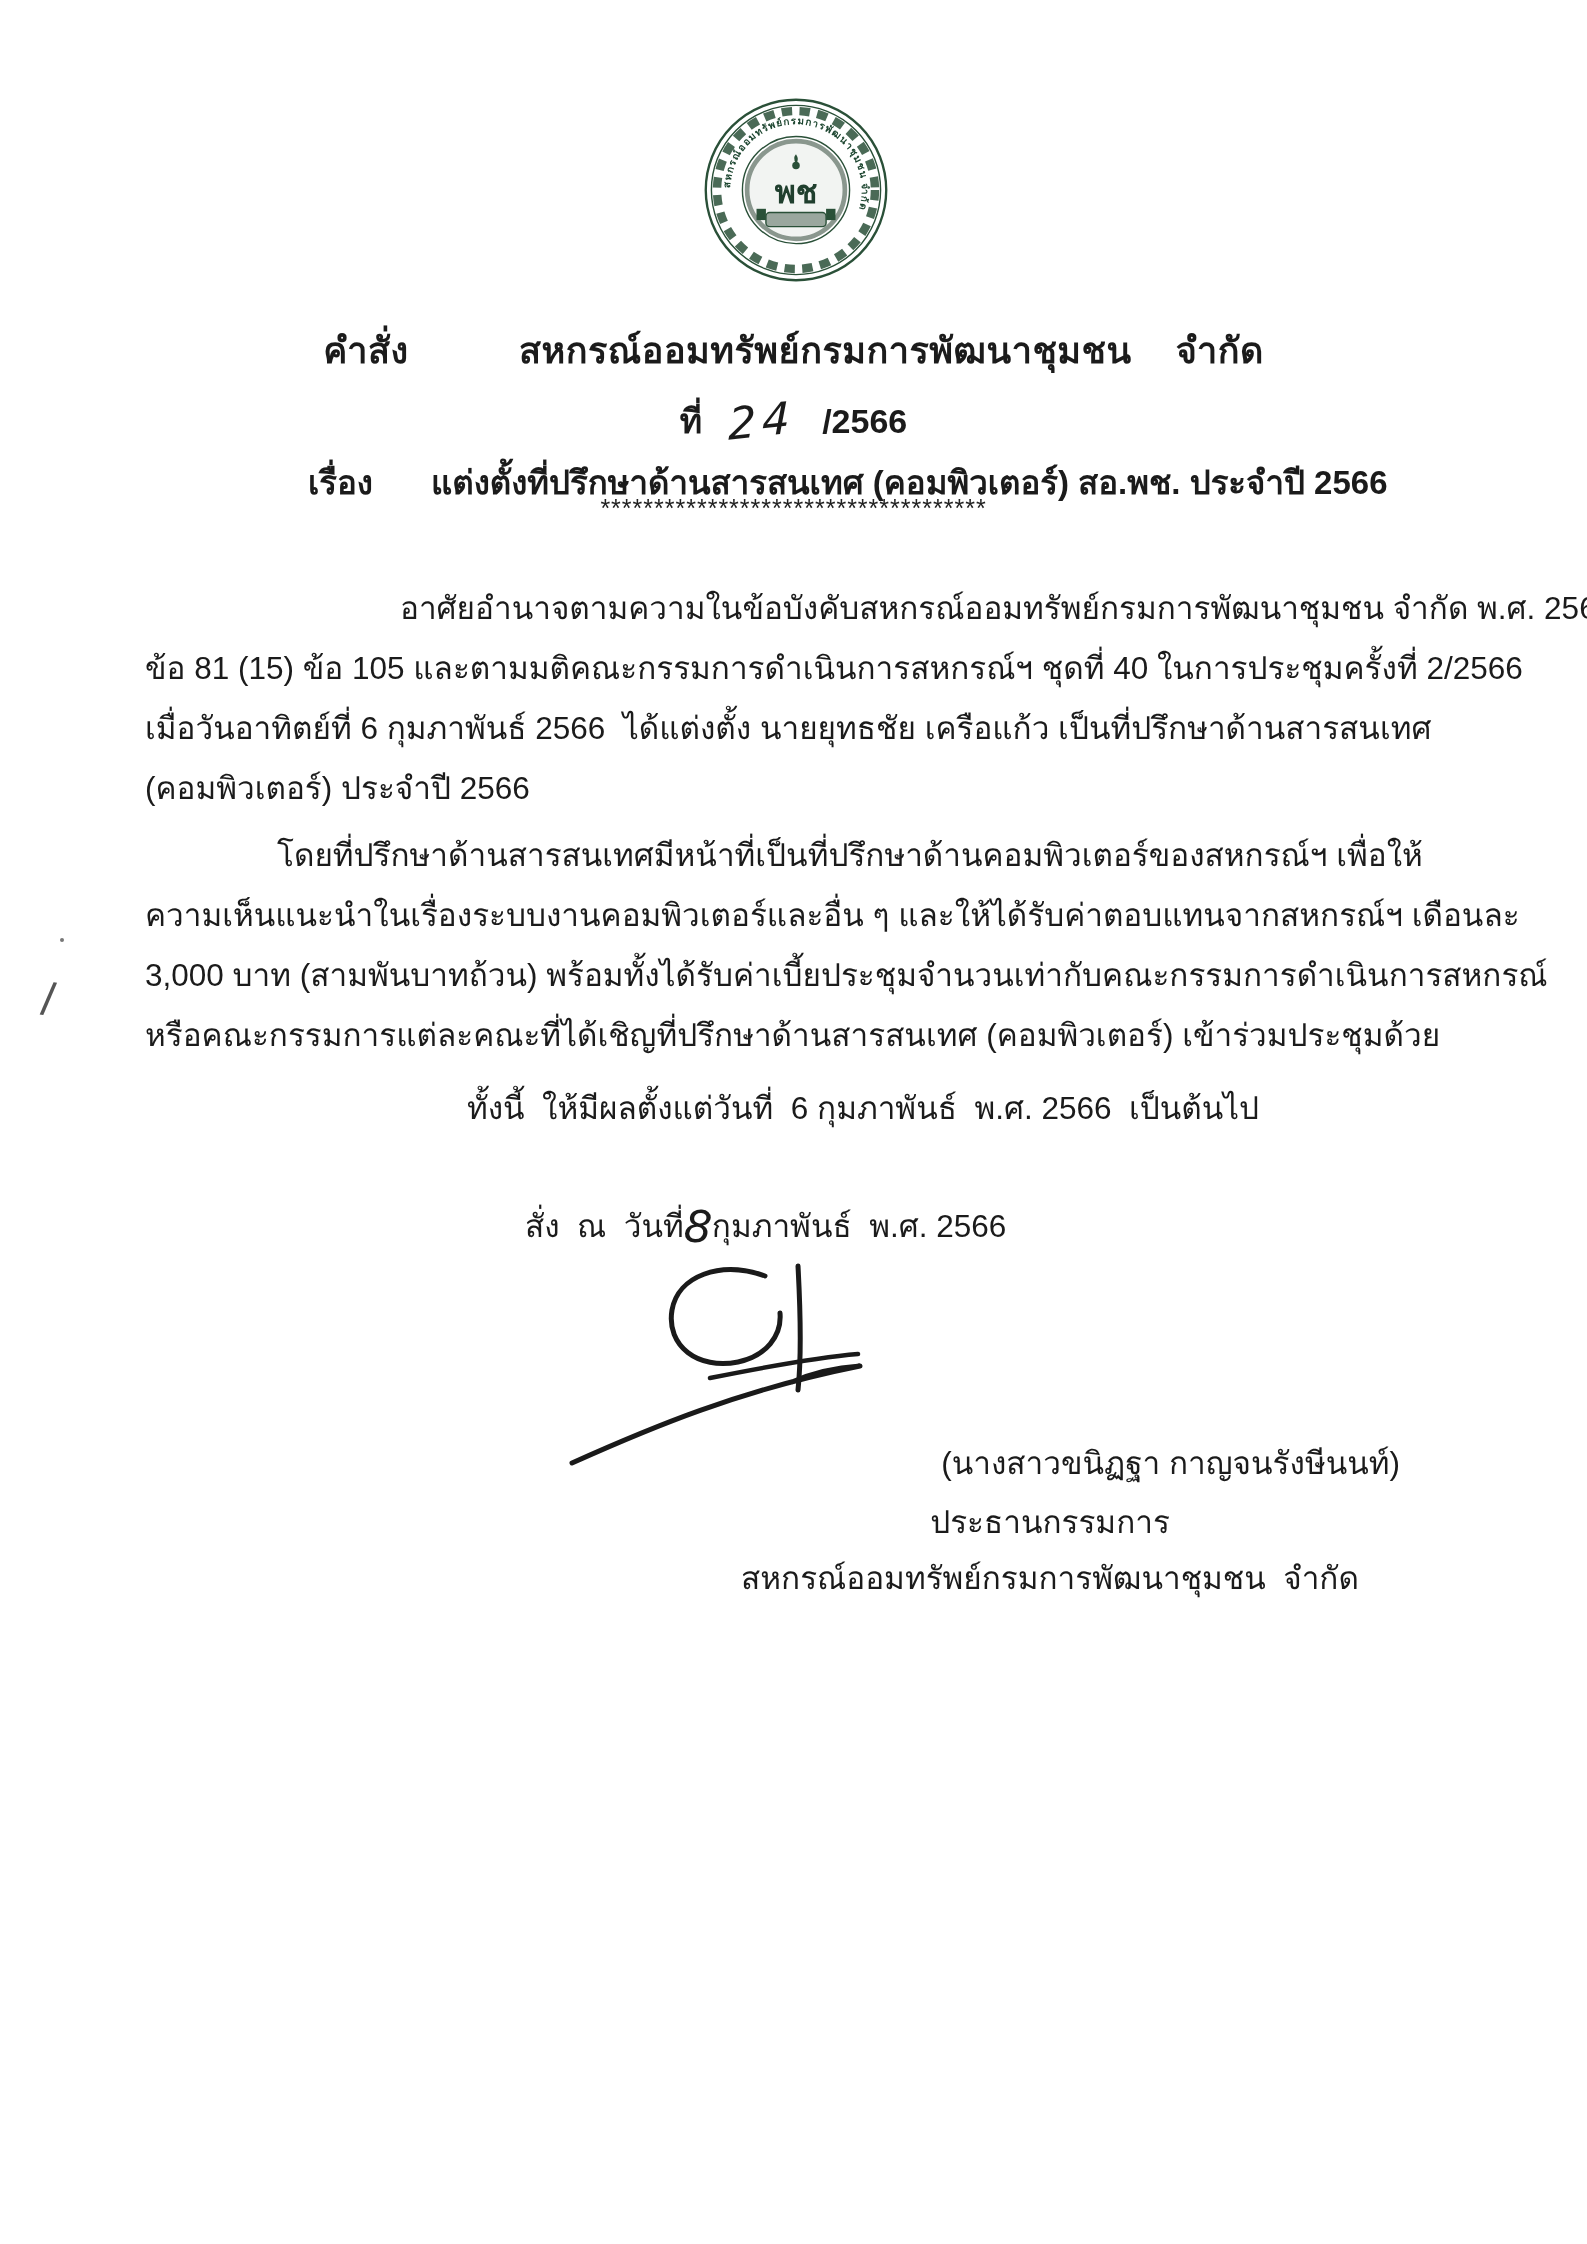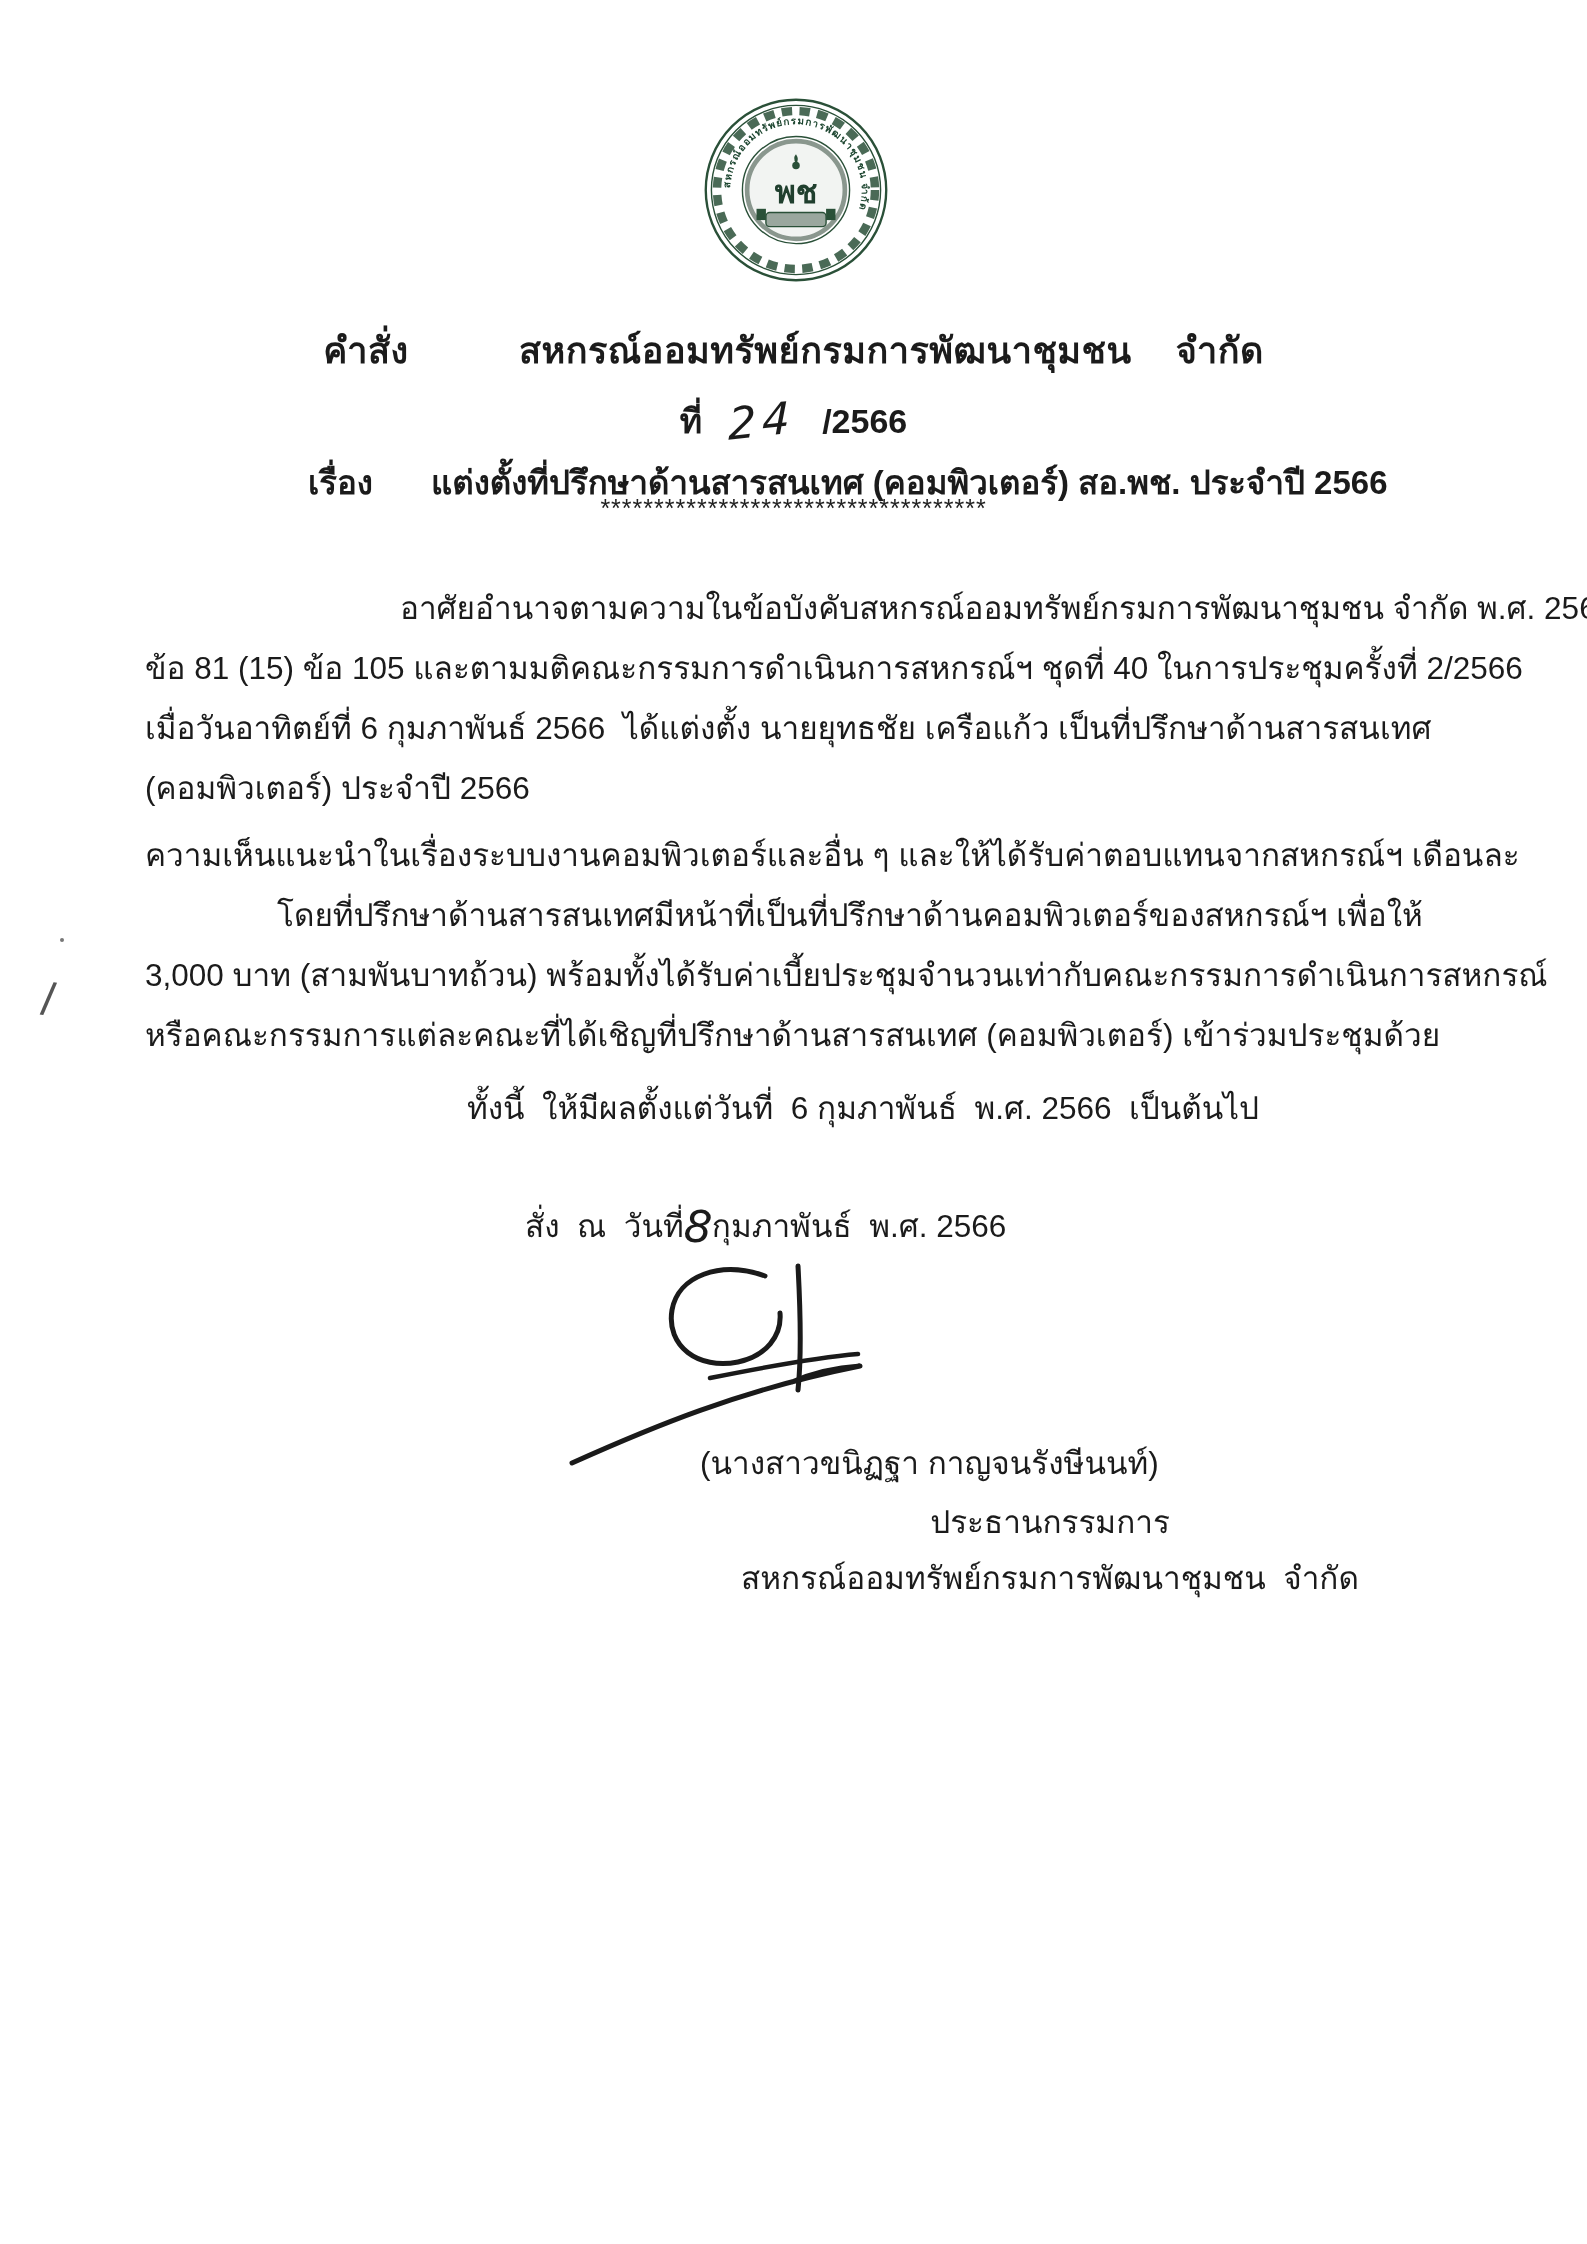--- a/index.html
+++ b/index.html
@@ -55,21 +55,21 @@
     position:absolute;left:525px;top:1196px;
     display:flex;align-items:baseline;
     font-size:31.5px;white-space:pre;
   }
   .hand-day{
     font-size:44px;transform:rotate(4deg);
     position:relative;top:5px;
   }
   
   .signature-svg{position:absolute;left:560px;top:1258px;width:570px;height:215px;}
-  .sig-name{position:absolute;left:700px;width:700px;top:1438px;text-align:left;font-size:31.5px;}
+  .sig-name{position:absolute;left:700px;width:700px;top:1438px;text-align:right;font-size:31.5px;}
   .sig-position{position:absolute;left:700px;width:700px;top:1497px;text-align:center;font-size:31.5px;}
   .sig-org{position:absolute;left:700px;width:700px;top:1553px;text-align:center;font-size:31.5px;white-space:pre;}
   
   .margin-mark{
     position:absolute;left:42px;top:972px;
     font-size:46px;color:#555;transform:rotate(8deg);
     font-weight:300;
   }
   .margin-dot{
     position:absolute;left:60px;top:938px;width:4px;height:4px;
@@ -121,22 +121,22 @@
   <div class="stars-line">************************************</div>
 
   <div class="para p1">
     <div class="line indent-lg">อาศัยอำนาจตามความในข้อบังคับสหกรณ์ออมทรัพย์กรมการพัฒนาชุมชน จำกัด พ.ศ. 2565</div>
     <div class="line">ข้อ 81 (15) ข้อ 105 และตามมติคณะกรรมการดำเนินการสหกรณ์ฯ ชุดที่ 40 ในการประชุมครั้งที่ 2/2566</div>
     <div class="line">เมื่อวันอาทิตย์ที่ 6 กุมภาพันธ์ 2566  ได้แต่งตั้ง นายยุทธชัย เครือแก้ว เป็นที่ปรึกษาด้านสารสนเทศ</div>
     <div class="line">(คอมพิวเตอร์) ประจำปี 2566</div>
   </div>
 
   <div class="para p2">
+    <div class="line indent-sm">โดยที่ปรึกษาด้านสารสนเทศมีหน้าที่เป็นที่ปรึกษาด้านคอมพิวเตอร์ของสหกรณ์ฯ เพื่อให้</div>
     <div class="line">ความเห็นแนะนำในเรื่องระบบงานคอมพิวเตอร์และอื่น ๆ และให้ได้รับค่าตอบแทนจากสหกรณ์ฯ เดือนละ</div>
-    <div class="line indent-sm">โดยที่ปรึกษาด้านสารสนเทศมีหน้าที่เป็นที่ปรึกษาด้านคอมพิวเตอร์ของสหกรณ์ฯ เพื่อให้</div>
     <div class="line">3,000 บาท (สามพันบาทถ้วน) พร้อมทั้งได้รับค่าเบี้ยประชุมจำนวนเท่ากับคณะกรรมการดำเนินการสหกรณ์</div>
     <div class="line">หรือคณะกรรมการแต่ละคณะที่ได้เชิญที่ปรึกษาด้านสารสนเทศ (คอมพิวเตอร์) เข้าร่วมประชุมด้วย</div>
   </div>
 
   <div class="para p3">
     <div class="line indent-sm">ทั้งนี้  ให้มีผลตั้งแต่วันที่  6 กุมภาพันธ์  พ.ศ. 2566  เป็นต้นไป</div>
   </div>
 
   <div class="order-line">
     <span>สั่ง  ณ  วันที่</span>

